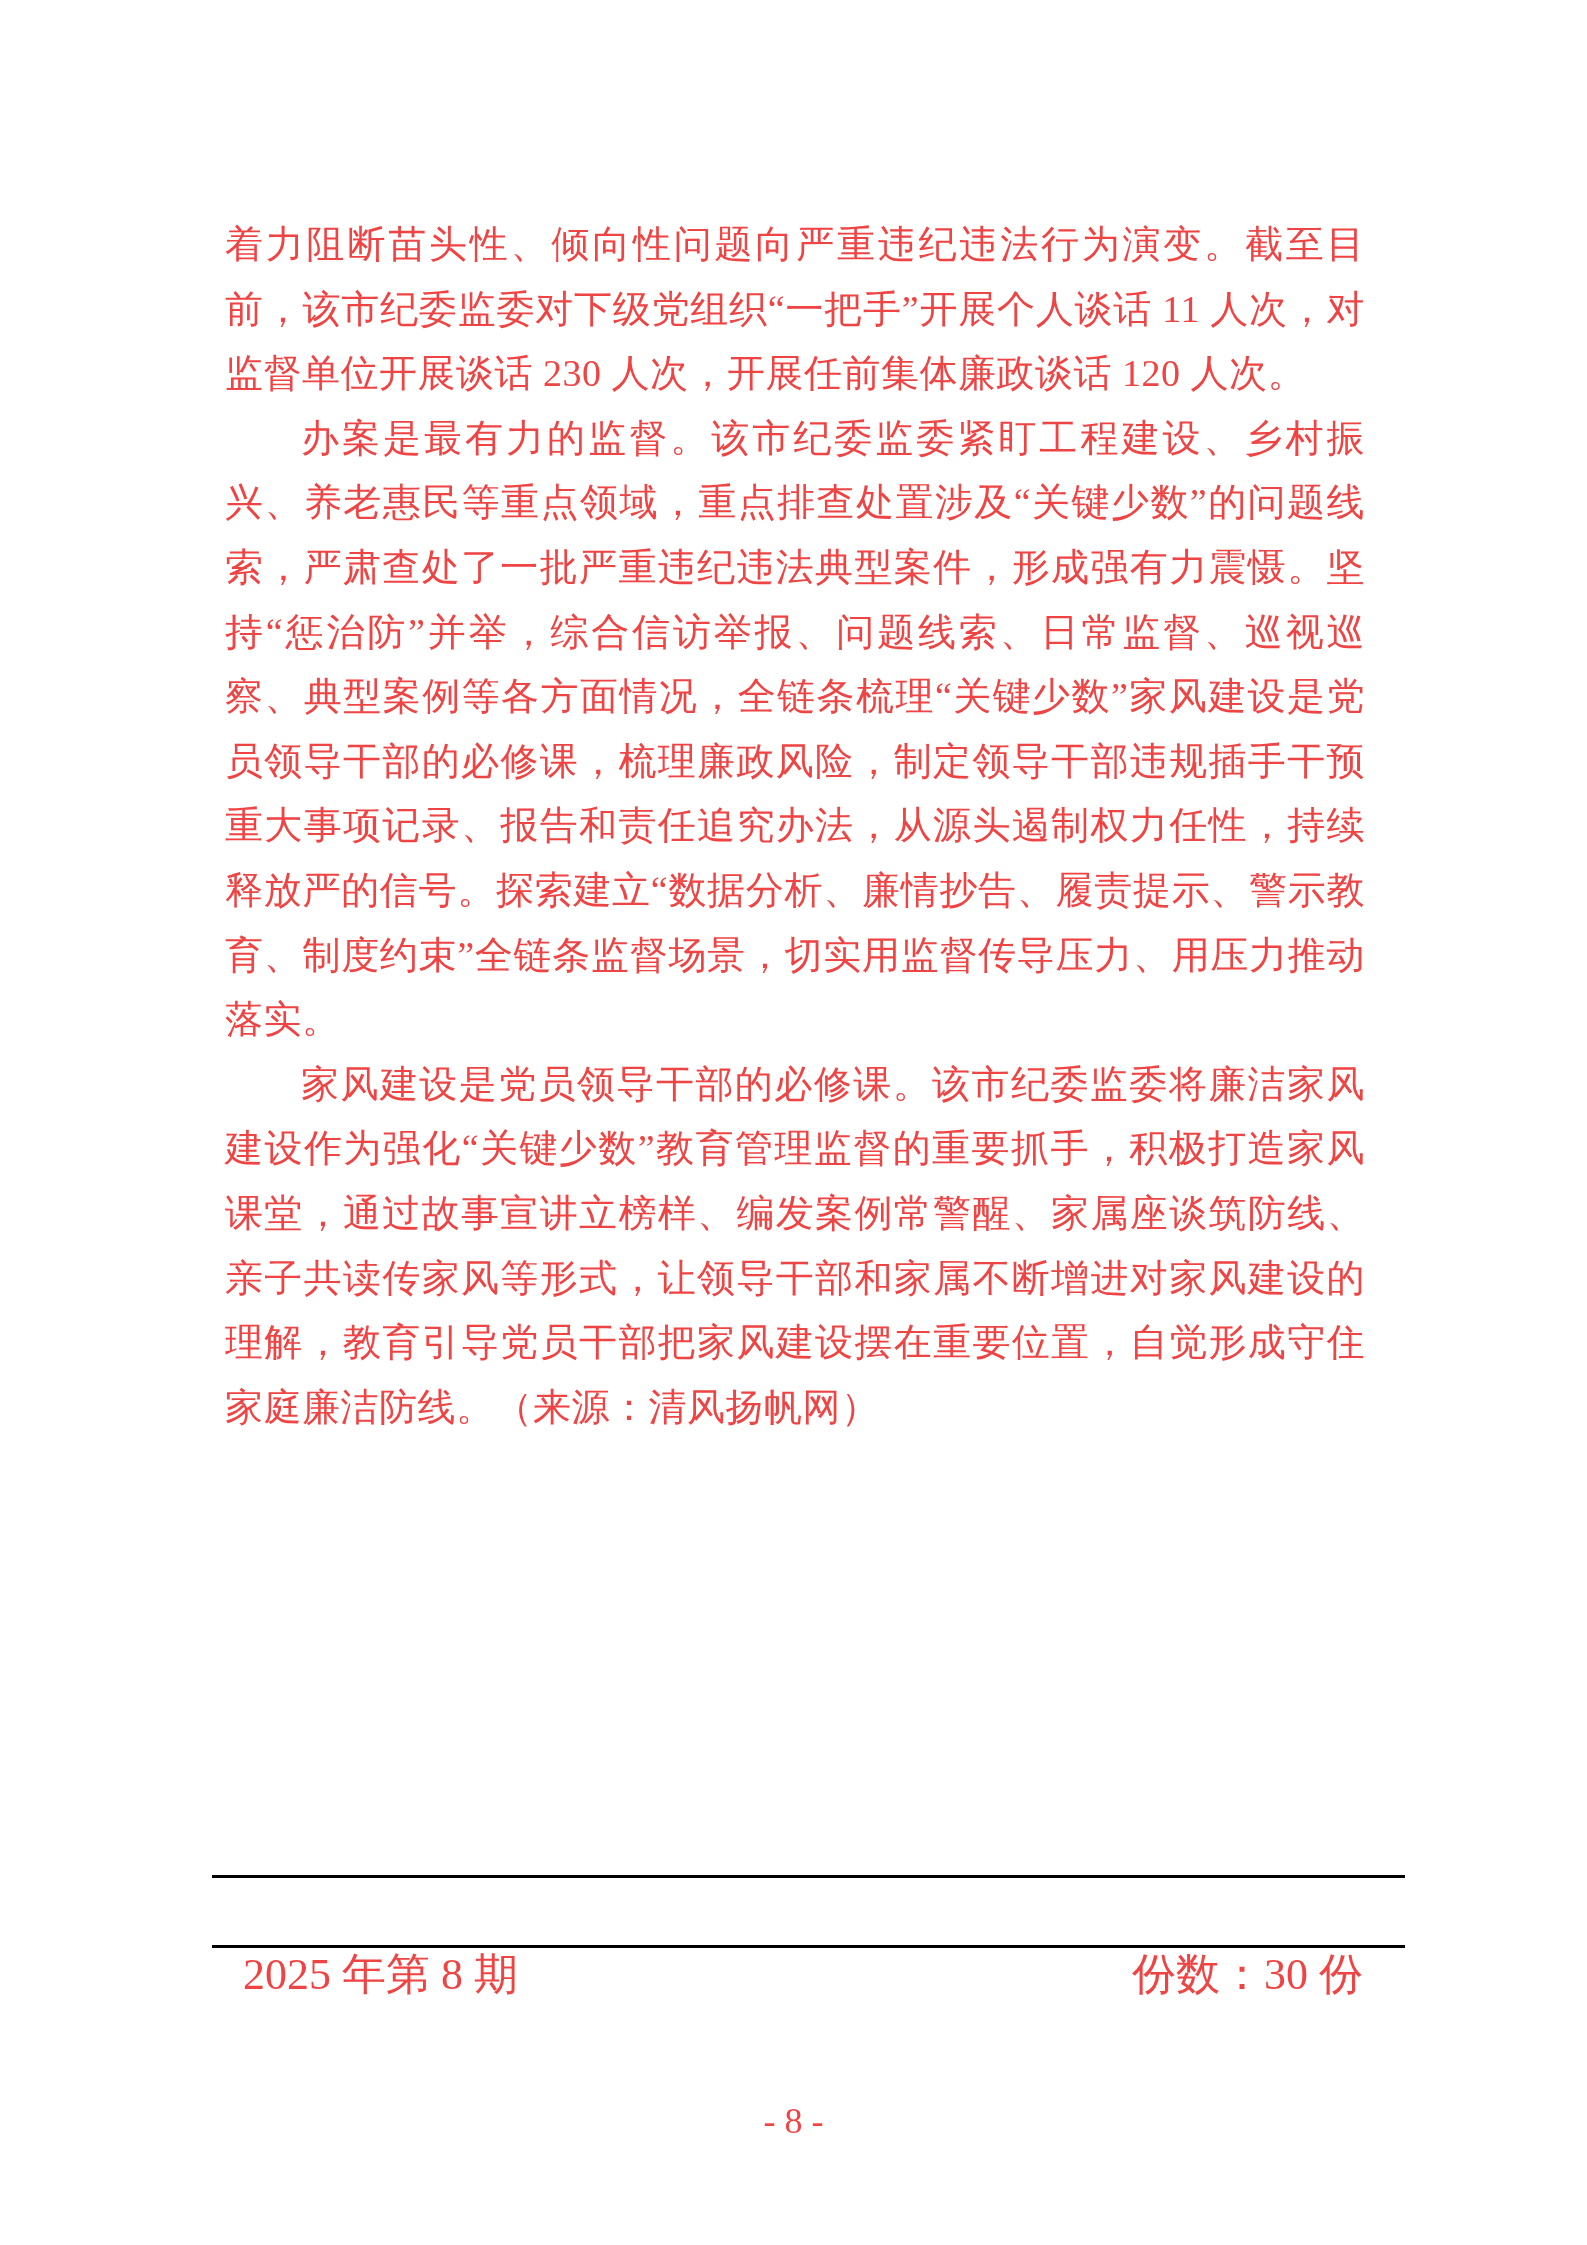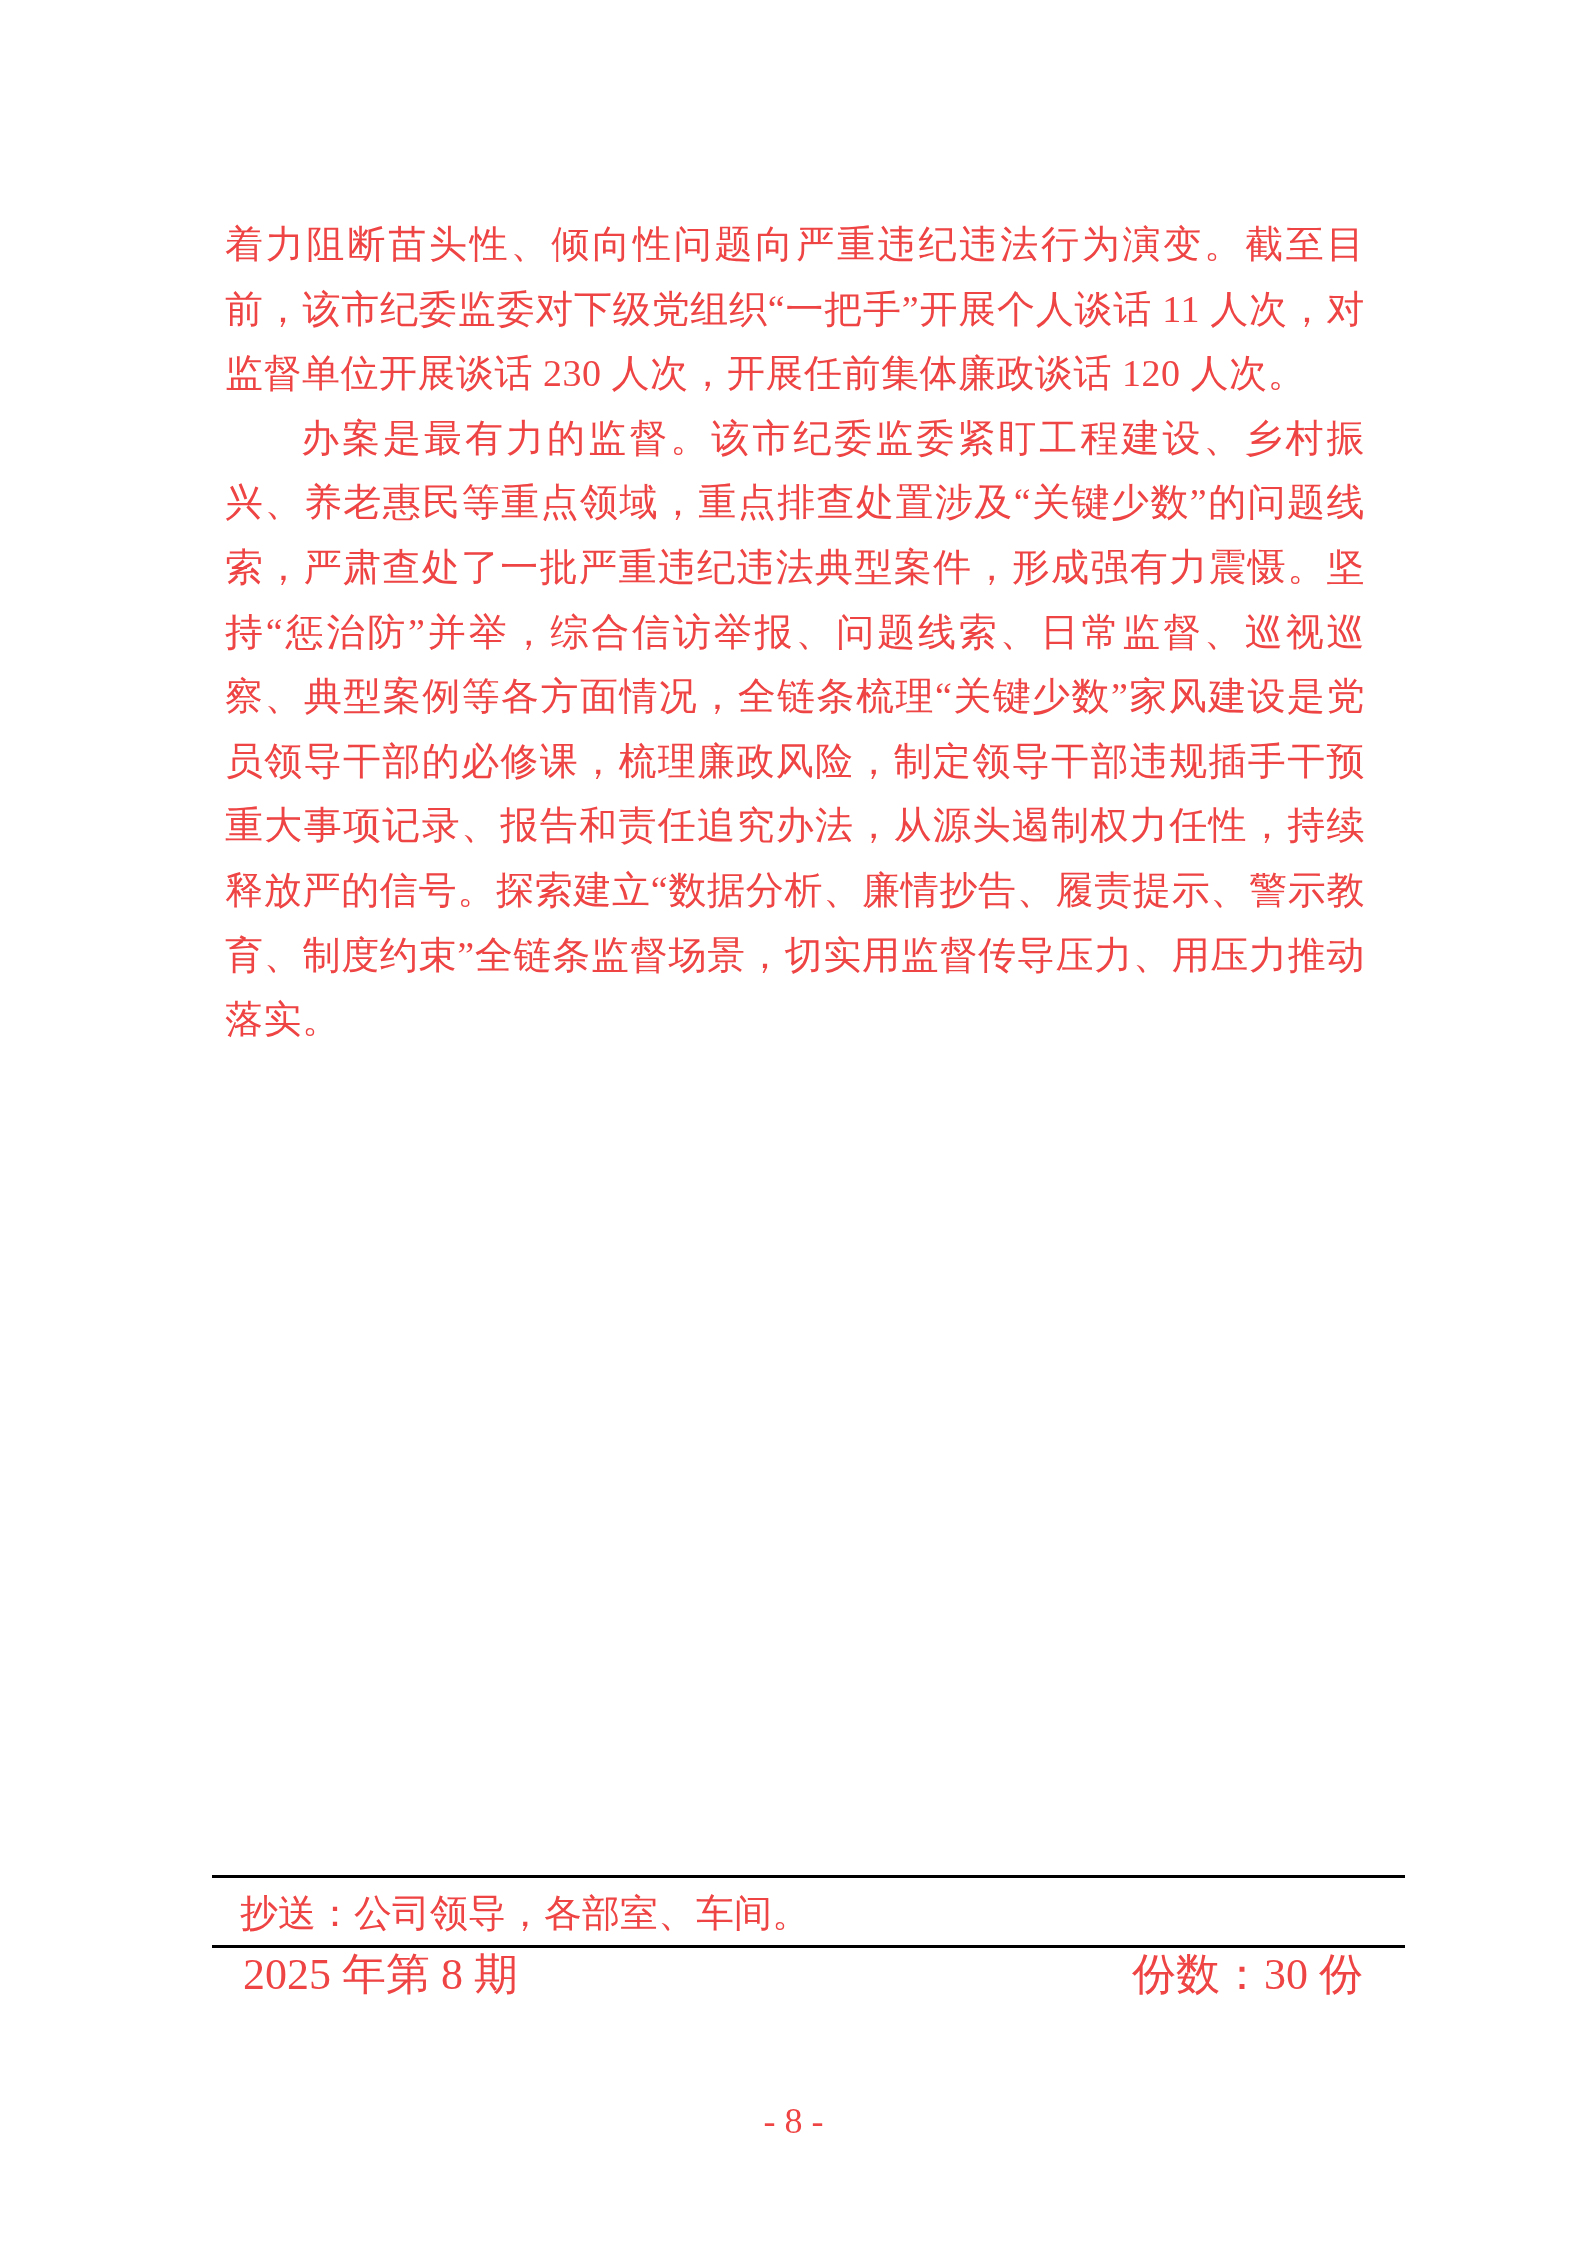--- a/index.html
+++ b/index.html
@@ -73,25 +73,25 @@
   }
 </style>
 </head>
 <body>
 
 <div class="page">
 
   <div class="body-text">
     <p>着力阻断苗头性、倾向性问题向严重违纪违法行为演变。截至目前，该市纪委监委对下级党组织“一把手”开展个人谈话 11 人次，对监督单位开展谈话 230 人次，开展任前集体廉政谈话 120 人次。</p>
     <p class="indent">办案是最有力的监督。该市纪委监委紧盯工程建设、乡村振兴、养老惠民等重点领域，重点排查处置涉及“关键少数”的问题线索，严肃查处了一批严重违纪违法典型案件，形成强有力震慑。坚持“惩治防”并举，综合信访举报、问题线索、日常监督、巡视巡察、典型案例等各方面情况，全链条梳理“关键少数”家风建设是党员领导干部的必修课，梳理廉政风险，制定领导干部违规插手干预重大事项记录、报告和责任追究办法，从源头遏制权力任性，持续释放严的信号。探索建立“数据分析、廉情抄告、履责提示、警示教育、制度约束”全链条监督场景，切实用监督传导压力、用压力推动落实。</p>
+    <p class="indent">家风建设是党员领导干部的必修课。该市纪委监委将廉洁家风建设作为强化“关键少数”教育管理监督的重要抓手，积极打造家风课堂，通过故事宣讲立榜样、编发案例常警醒、家属座谈筑防线、亲子共读传家风等形式，让领导干部和家属不断增进对家风建设的理解，教育引导党员干部把家风建设摆在重要位置，自觉形成守住家庭廉洁防线。（来源：清风扬帆网）</p>
   </div>
 
   <div class="rule rule-top"></div>
 
-  <div class="cc-line">抄送：公司领导，各部室、车间。</div>
 
   <div class="rule rule-bottom"></div>
 
   <div class="issue-row">
     <span>2025 年第 8 期</span>
     <span>份数：30 份</span>
   </div>
 
   <div class="page-number">- 8 -</div>
 

